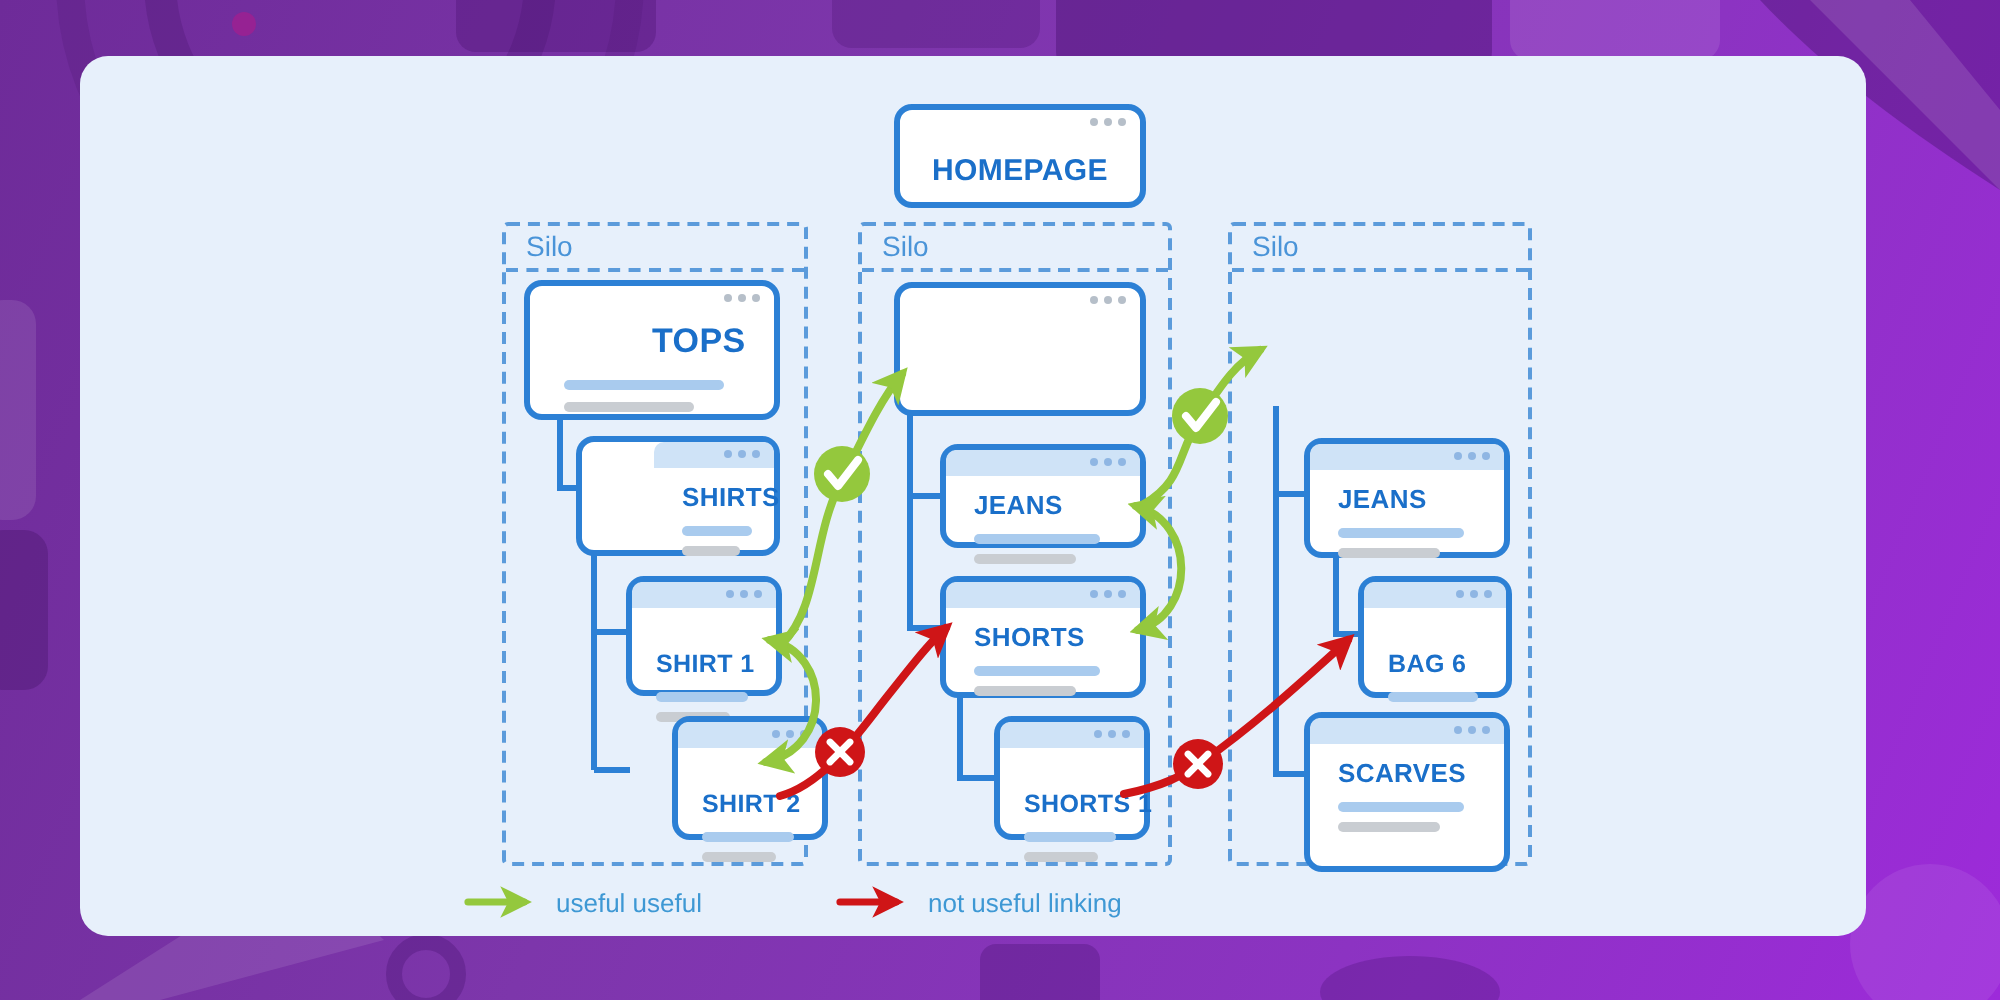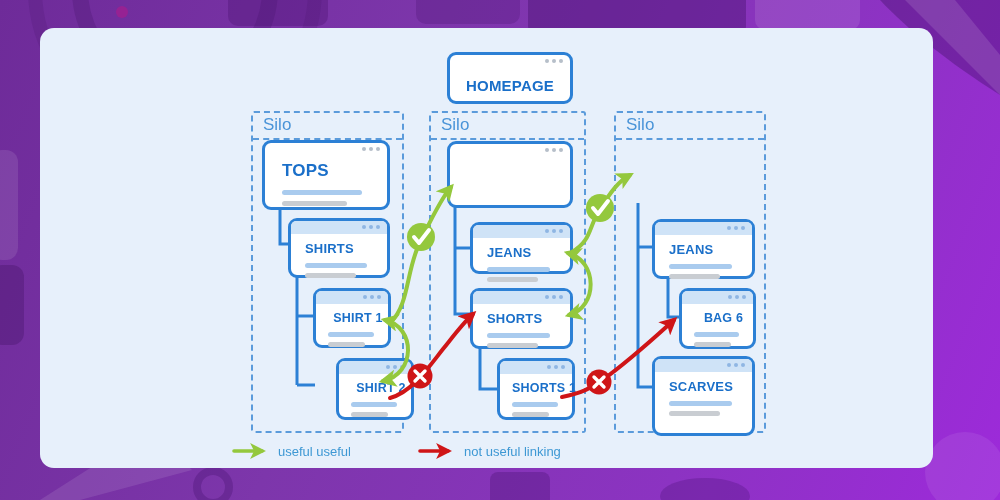--- a/index.html
+++ b/index.html
@@ -21,38 +21,38 @@
   }
   .layer{position:absolute;left:0;top:0;pointer-events:none;}
   .connectors{z-index:2;}
   .arrows{z-index:5;}
   .silo{
     position:absolute; border:2px dashed var(--silo-dash); border-radius:3px;
     z-index:2; box-sizing:border-box;
   }
   .silo-head{
     padding:2px 10px 3px; border-bottom:2px dashed var(--silo-dash);
-    color:var(--silo-label); font-size:17px;
+    color:var(--silo-label); font-size:14px;
   }
   .win{
     position:absolute; background:#fff; border:3px solid var(--box-border);
     border-radius:9px; box-sizing:border-box; z-index:3;
   }
   .win-head{position:relative; height:13px; border-radius:5px 5px 0 0;}
   .win--child .win-head{background:var(--header-bar);}
   .dots{position:absolute; top:4px; right:7px; display:flex; gap:3px;}
   .dots i{width:4px; height:4px; border-radius:50%; background:#b6bfc9; display:block;}
   .win--child .dots i{background:#8fb6e3;}
   .win-title{font-weight:bold; color:var(--title-text); letter-spacing:.2px; white-space:nowrap;}
   .win--main .win-body{padding:5px 0 0 17px;}
-  .win--main .win-title{font-size:17px;}
+  .win--main .win-title{font-size:17px;margin-left:44px;}
   .win--main.small-title .win-title{font-size:14px; margin-left:-4px;}
   .win--child .win-body{padding:7px 0 0 14px;}
   .win--child .win-title{font-size:13px;}
-  .win--narrow .win-body{padding:7px 0 0 12px;text-align:center;}
+  .win--narrow .win-body{padding:21px 0 0 12px;}
   .win--narrow .win-title{font-size:12.5px;}
   .ph{height:5px; border-radius:3px;}
   .ph-blue{background:var(--placeholder-blue); width:76%; margin-top:9px;}
   .ph-gray{background:var(--placeholder-gray); width:62%; margin-top:6px;}
   .win--child .ph-blue{margin-top:7px;}
   .win--child .ph-gray{margin-top:5px;}
   .win--home{text-align:center; z-index:3;}
   .win--home .win-title{font-size:15px; padding-top:9px;}
   .legend-label{
     position:absolute; color:var(--legend-text); font-size:13px; z-index:5;
@@ -129,21 +129,21 @@
           <i></i>
           <i></i>
         </span>
       </div>
     <div class="win-body">
         <div class="win-title">TOPS</div>
       <div class="ph ph-blue"></div>
       <div class="ph ph-gray"></div>
       </div>
   </div>
-  <div class="win win--child" style="left:288px;top:218px;width:102px;height:60px;">
+  <div class="win win--child" style="left:288px;top:218px;width:102px;height:60px;padding-left:36px;">
     <div class="win-head">
         <span class="dots">
           <i></i>
           <i></i>
           <i></i>
         </span>
       </div>
     <div class="win-body">
         <div class="win-title">SHIRTS</div>
       <div class="ph ph-blue"></div>

